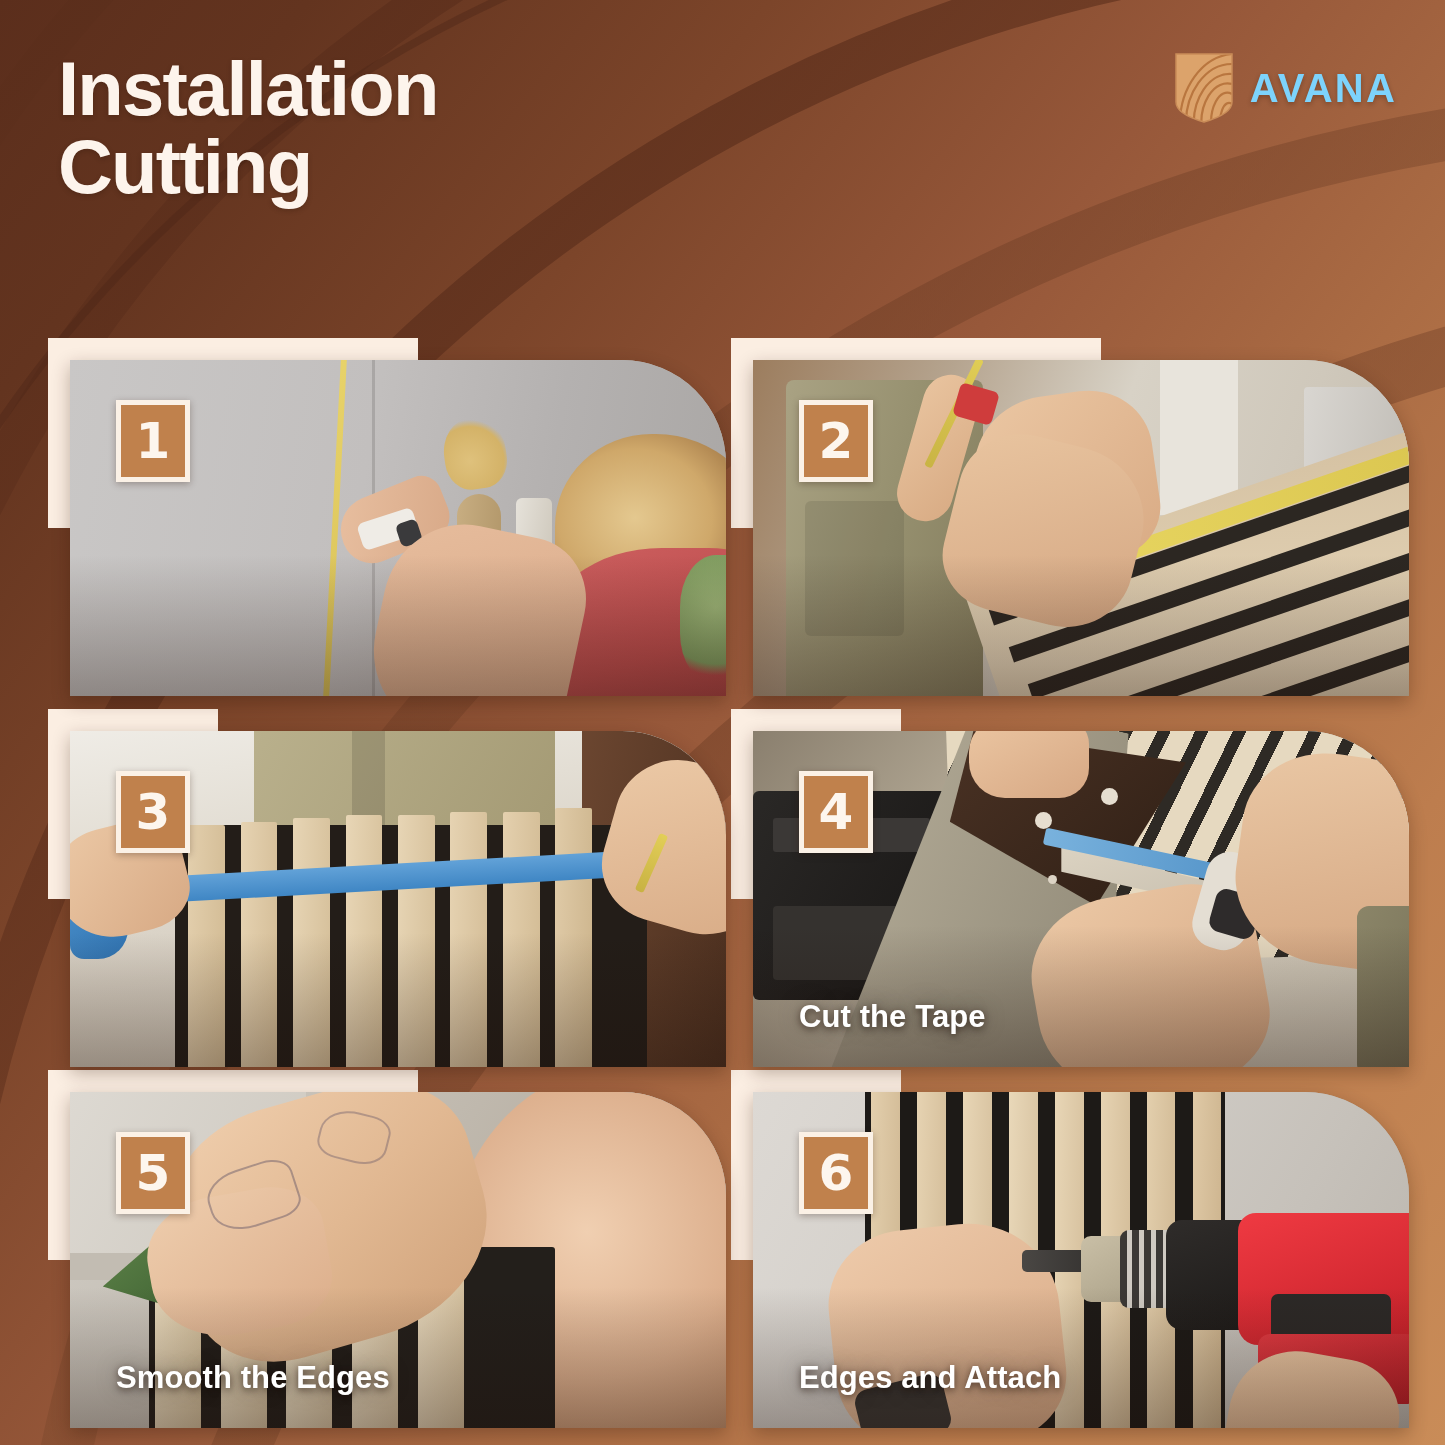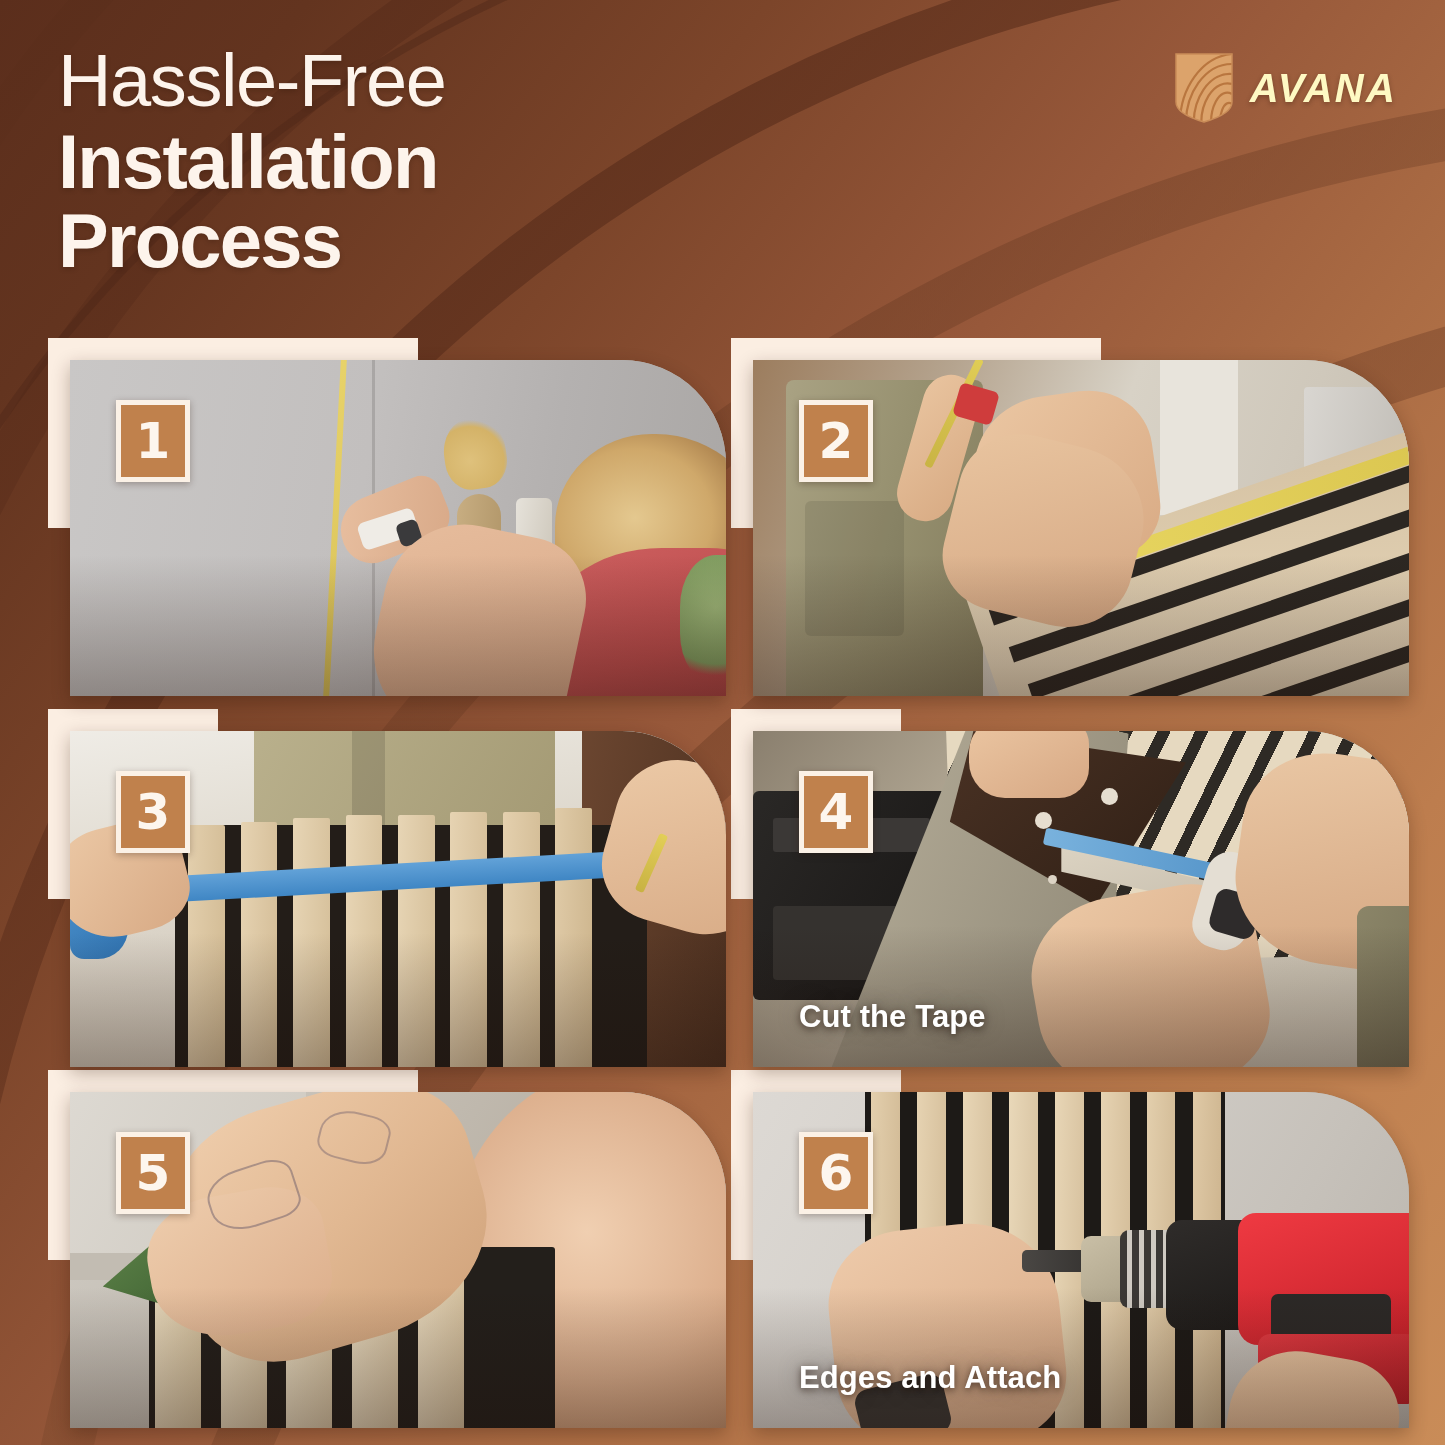--- a/index.html
+++ b/index.html
@@ -29,23 +29,22 @@
   #title .l2, #title .l3 { font-size:76px; line-height:1.03; font-weight:700; letter-spacing:-1.8px; }
   #title .l2 { margin-top:6px; }
 
   
   #logo {
     position:absolute; right:48px; top:52px; z-index:7;
     display:flex; align-items:center; gap:16px;
   }
   #logo .mark { width:60px; height:72px; display:block; }
   #logo .word {
-    color:#fef9c3; font-size:40px; font-weight:700; letter-spacing:2.2px;
+    color:#7dd3fc; font-size:40px; font-weight:700; letter-spacing:2.2px;
     text-shadow:0 2px 5px rgba(40,18,8,.3);
-    font-style:italic;
   }
 
   
   #grid {
     position:absolute; left:0; top:330px; width:1445px; height:1115px;
     z-index:5;
   }
   .slot { position:absolute; width:680px; height:360px; }
   .slot.c0 { left:48px;  top:8px; }
   .slot.c1 { left:731px; top:8px; }
@@ -126,23 +125,22 @@
       <path d="M1900 120  A 1700 1700 0 0 0 30 1720" stroke-width="52"></path>
       <path d="M2060 280  A 1880 1880 0 0 0 120 1900" stroke-width="58"></path>
     </g>
     <g fill="none" stroke="#4d2517" stroke-opacity=".42" stroke-linecap="round">
       <path d="M1392 -60 A 1240 1240 0 0 0 -205 1300" stroke-width="8"></path>
     </g>
   </svg>
 </div>
 
 <div id="title">
-  <div class="l1">Hassle-Free</div>
   <div class="l2">Installation</div>
-  <div class="l3">Process</div>
+  <div class="l3">Cutting</div>
 </div>
 
 <div id="logo">
   <svg class="mark" viewBox="0 0 60 72">
     <defs>
       <clipPath id="shieldClip">
         <path d="M2 2 H58 V50 Q58 62 30 70 Q2 62 2 50 Z"></path>
       </clipPath>
     </defs>
     <path d="M2 2 H58 V50 Q58 62 30 70 Q2 62 2 50 Z" fill="#dca36b"></path>
@@ -294,20 +292,21 @@
         <div class="obj" style="left:5%;top:42%;width:110px;height:74px;background:linear-gradient(140deg,#5d8248,#3e6132);clip-path:polygon(0 72%,56% 0,100% 30%,62% 100%)"></div>
         <div class="obj" style="left:16%;top:1%;width:310px;height:250px;background:linear-gradient(150deg,#f0cfae 0%,#e1b892 52%,#cfa179 100%);border-radius:38% 34% 44% 30%;transform:rotate(-16deg)"></div>
         <div class="obj" style="left:12%;top:30%;width:180px;height:140px;background:linear-gradient(150deg,#eecdad,#dcae8b);border-radius:40% 32% 34% 44%;transform:rotate(-10deg)"></div>
         <div class="obj" style="left:21%;top:22%;width:90px;height:60px;border:2px solid rgba(70,60,90,.5);border-radius:40% 30% 26% 44%;transform:rotate(-18deg);opacity:.75"></div>
         <div class="obj" style="left:38%;top:6%;width:70px;height:50px;border:2px solid rgba(70,60,90,.45);border-radius:50% 30% 40% 30%;transform:rotate(14deg);opacity:.7"></div>
         <div class="obj" style="left:0;top:0;width:100%;height:100%;background:linear-gradient(180deg,rgba(0,0,0,0) 58%,rgba(30,15,8,.34) 100%)"></div>
       </div>
       <div class="badge">
         <span>5</span>
       </div>
+      <div class="cap">Smooth the Edges</div>
     </div>
   </div>
 
   <div class="slot c5">
     <div class="lframe"></div>
     <div class="card">
       <div class="scene">
         <div class="wall" style="background:linear-gradient(120deg,#ddd9d4 0%,#d2cec8 40%,#c6c1ba 72%,#b9b4ac 100%)"></div>
         <div class="obj" style="left:17%;top:0;width:55%;height:100%;background:#1d1a17"></div>
         <div class="obj" style="left:18%;top:0;width:4.4%;height:100%;background:linear-gradient(92deg,#e3cfad,#cfb792)"></div>

